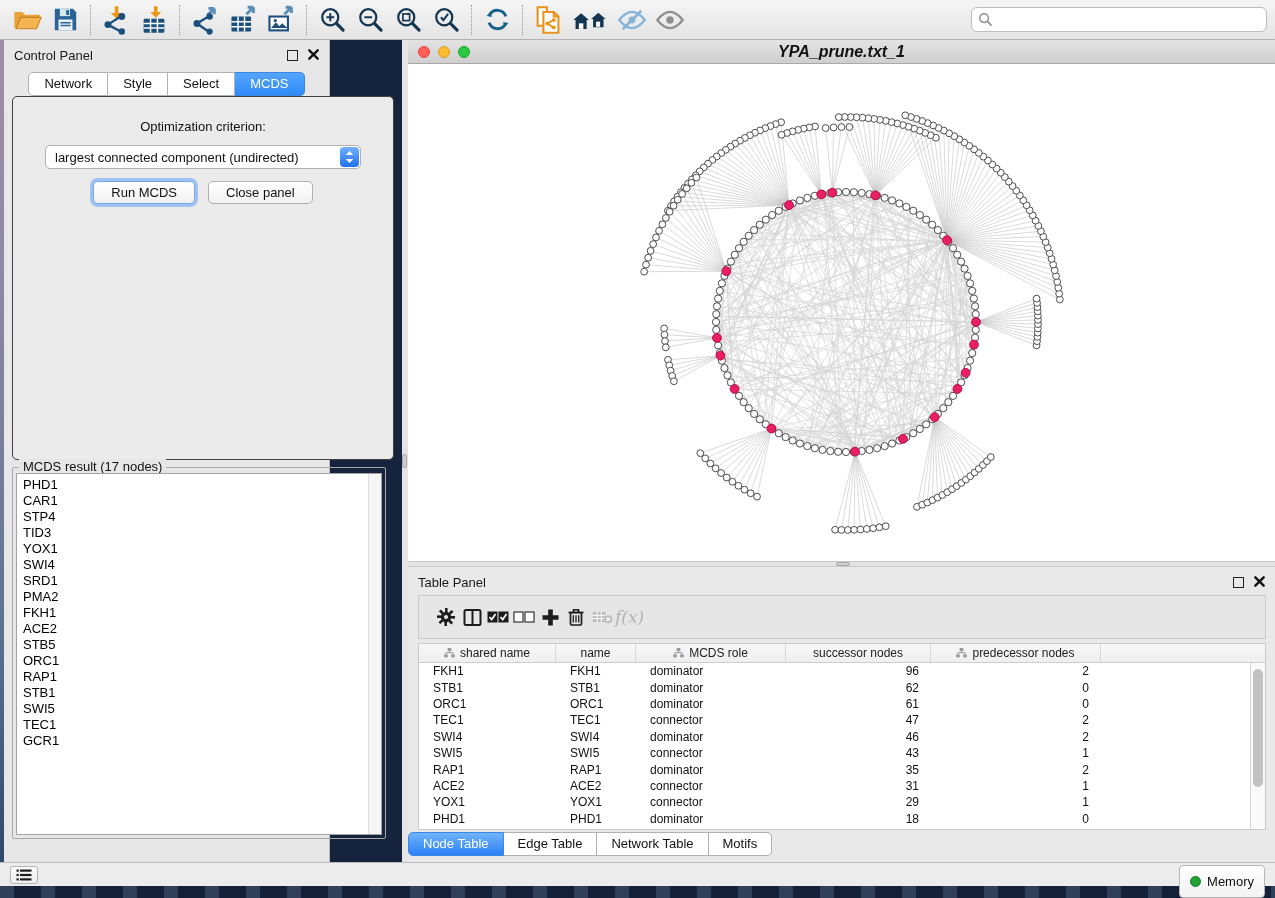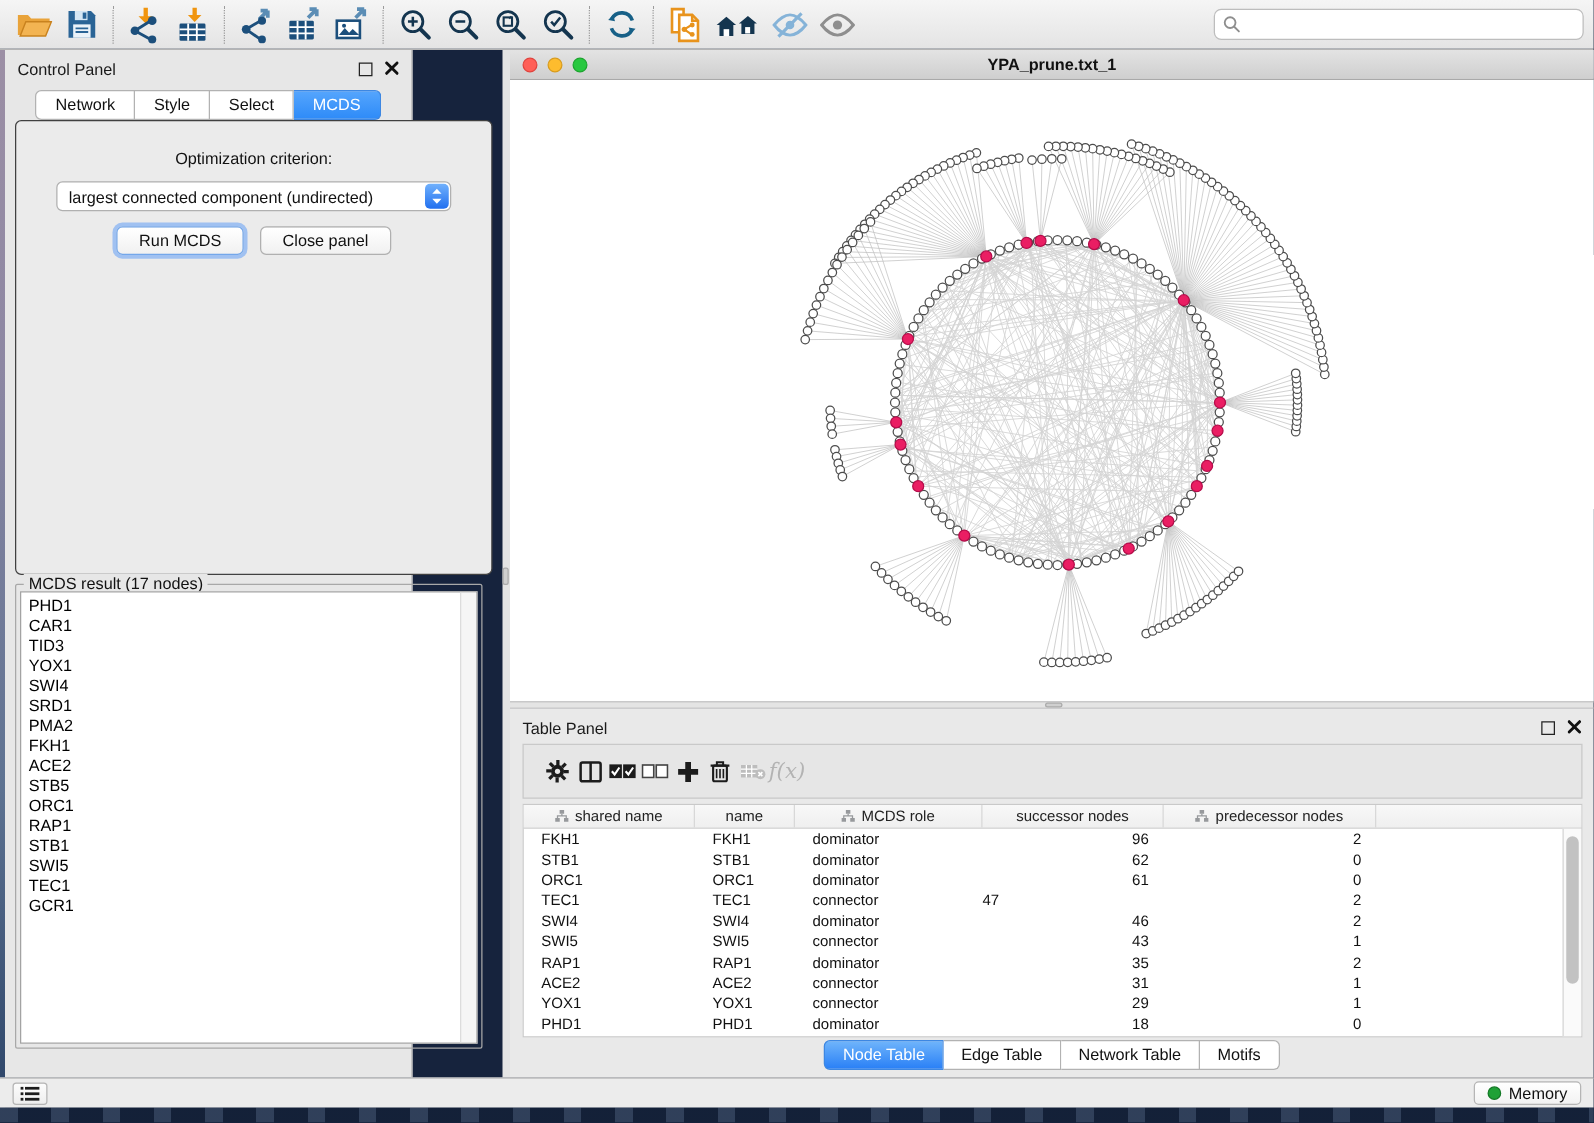--- a/index.html
+++ b/index.html
@@ -48,50 +48,50 @@
   .mcds-legend{position:absolute;left:6px;top:-9px;background:#e7e7e7;padding:0 4px;font-size:13px;color:#111;}
   .mcds-listbox{position:absolute;left:3px;top:5px;right:3px;bottom:3px;background:#fff;border:1px solid #a3a3a3;overflow:hidden;}
   .mcds-scroll{position:absolute;right:0;top:0;bottom:0;width:13px;background:#f5f5f5;border-left:1px solid #dcdcdc;}
   .mcds-items{padding:3px 0 0 6px;font-size:13px;line-height:16px;color:#000;}
   
   .network-view{position:absolute;left:408px;top:40px;width:867px;height:521px;background:#fff;}
   .net-titlebar{height:24px;background:linear-gradient(#e3e3e3,#cfcfcf);border-bottom:1px solid #a9a9a9;
     display:flex;align-items:center;position:relative;}
   .traffic{display:flex;gap:8px;margin-left:10px;}
   .light{width:12px;height:12px;border-radius:50%;}
-  .net-title{position:absolute;left:0;right:0;text-align:center;font-size:13px;font-weight:bold;color:#111;}
+  .net-title{position:absolute;left:0;right:0;text-align:center;font-size:16px;font-weight:bold;color:#111;font-style:italic;}
   .net-canvas{position:absolute;left:0;top:24px;width:867px;height:497px;background:#fff;}
   .h-splitter{position:absolute;left:408px;top:561px;width:867px;height:6px;background:#e4e4e4;border-top:1px solid #c7c7c7;border-bottom:1px solid #c7c7c7;}
   .v-splitter{position:absolute;left:402px;top:40px;width:6px;height:822px;background:#e4e4e4;}
   .grip{position:absolute;background:#cfcfcf;border:1px solid #aaa;border-radius:2px;}
   
   .table-panel{position:absolute;left:408px;top:567px;width:867px;height:295px;background:#e9e9e9;}
   .tp-toolbar{position:absolute;left:10px;top:28px;right:9px;height:44px;background:#e6e6e6;
     border:1px solid #c9c9c9;display:flex;align-items:center;padding-left:14px;}
   .tp-icon{display:flex;align-items:center;justify-content:center;width:26px;height:26px;}
   .fx-label{font-family:"DejaVu Serif",serif;font-style:italic;color:#b3b3b3;font-size:17px;}
   .node-table{position:absolute;left:10px;top:76px;right:9px;height:187px;background:#fff;border:1px solid #c9c9c9;}
   .nt-header{display:flex;height:19px;background:linear-gradient(#f8f8f8,#efefef);border-bottom:1px solid #cecece;}
   .nt-th{display:flex;align-items:center;justify-content:center;gap:5px;font-size:12px;color:#222;
     border-right:1px solid #d8d8d8;height:100%;}
   .nt-body{position:absolute;left:0;top:19px;right:15px;bottom:0;overflow:hidden;}
   .nt-row{display:flex;height:16.4px;align-items:center;}
   .nt-td{font-size:12px;color:#111;white-space:nowrap;}
   .nt-scroll{position:absolute;right:0;top:19px;bottom:0;width:15px;background:#fafafa;border-left:1px solid #d5d5d5;}
   .nt-thumb{position:absolute;left:2px;right:2px;top:6px;height:118px;background:#c2c2c2;border-radius:6px;}
-  .bottom-tabs{position:absolute;left:0;right:0;bottom:6px;display:flex;justify-content:center;}
+  .bottom-tabs{position:absolute;left:0;right:0;bottom:6px;display:flex;}
   .bt-tab{font-size:13px;color:#111;background:#fff;border:1px solid #b2b2b2;border-left:none;padding:3px 14px 4px;}
   .bt-tab:first-child{border-left:1px solid #b2b2b2;border-radius:5px 0 0 5px;}
   .bt-tab:last-child{border-radius:0 5px 5px 0;}
   .bt-tab.active{background:linear-gradient(#6fb4fb,#2a80f6);border-color:#3d87e2;color:#fff;}
   
   .status-bar{position:absolute;left:0;top:862px;width:1275px;height:24px;background:#ececec;border-top:1px solid #bcbcbc;}
   .list-btn{position:absolute;left:10px;top:3px;width:28px;height:18px;background:linear-gradient(#fcfcfc,#eee);
     border:1px solid #b5b5b5;border-radius:3px;display:flex;align-items:center;justify-content:center;}
-  .memory-btn{position:absolute;right:10px;top:2px;height:19px;background:linear-gradient(#ffffff,#f2f2f2);
+  .memory-btn{position:absolute;right:10px;top:2px;height:33px;background:linear-gradient(#ffffff,#f2f2f2);
     border:1px solid #b5b5b5;border-radius:4px;display:flex;align-items:center;gap:6px;padding:0 10px;font-size:13px;color:#111;}
   .mem-dot{width:11px;height:11px;border-radius:50%;background:#1fa136;border:1px solid #157a27;}
 </style>
 </head>
 <body>
 
 <div class="toolbar">
   <div class="tb-btn">
     <svg width="30" height="26" viewBox="0 0 26 22">
       <path d="M2 4h7l2.2 2.5H24v2.2H7.5L4 18H2z" fill="#e9a33a"></path>
@@ -283,20 +283,21 @@
       <button class="mac-btn focused">Run MCDS</button>
       <button class="mac-btn">Close panel</button>
     </div>
   </div>
   <div class="mcds-fieldset">
     <span class="mcds-legend">MCDS result (17 nodes)</span>
     <div class="mcds-listbox">
       <div class="mcds-items">
           <div>PHD1</div>
           <div>CAR1</div>
+          <div>STP4</div>
           <div>TID3</div>
           <div>YOX1</div>
           <div>SWI4</div>
           <div>SRD1</div>
           <div>PMA2</div>
           <div>FKH1</div>
           <div>ACE2</div>
           <div>STB5</div>
           <div>ORC1</div>
           <div>RAP1</div>
@@ -1281,21 +1282,21 @@
           <div class="nt-td" style="width: 137px; padding-left: 14px; text-align: left;">ORC1</div>
           <div class="nt-td" style="width: 80px; padding-left: 14px; text-align: left;">ORC1</div>
           <div class="nt-td" style="width: 150px; padding-left: 14px; text-align: left;">dominator</div>
           <div class="nt-td" style="width: 145px; padding-right: 12px; text-align: right;">61</div>
           <div class="nt-td" style="width: 170px; padding-right: 12px; text-align: right;">0</div>
         </div>
         <div class="nt-row">
           <div class="nt-td" style="width: 137px; padding-left: 14px; text-align: left;">TEC1</div>
           <div class="nt-td" style="width: 80px; padding-left: 14px; text-align: left;">TEC1</div>
           <div class="nt-td" style="width: 150px; padding-left: 14px; text-align: left;">connector</div>
-          <div class="nt-td" style="width: 145px; padding-right: 12px; ">47</div>
+          <div class="nt-td" style="width: 145px; padding-right: 12px; text-align: right;">47</div>
           <div class="nt-td" style="width: 170px; padding-right: 12px; text-align: right;">2</div>
         </div>
         <div class="nt-row">
           <div class="nt-td" style="width: 137px; padding-left: 14px; text-align: left;">SWI4</div>
           <div class="nt-td" style="width: 80px; padding-left: 14px; text-align: left;">SWI4</div>
           <div class="nt-td" style="width: 150px; padding-left: 14px; text-align: left;">dominator</div>
           <div class="nt-td" style="width: 145px; padding-right: 12px; text-align: right;">46</div>
           <div class="nt-td" style="width: 170px; padding-right: 12px; text-align: right;">2</div>
         </div>
         <div class="nt-row">

